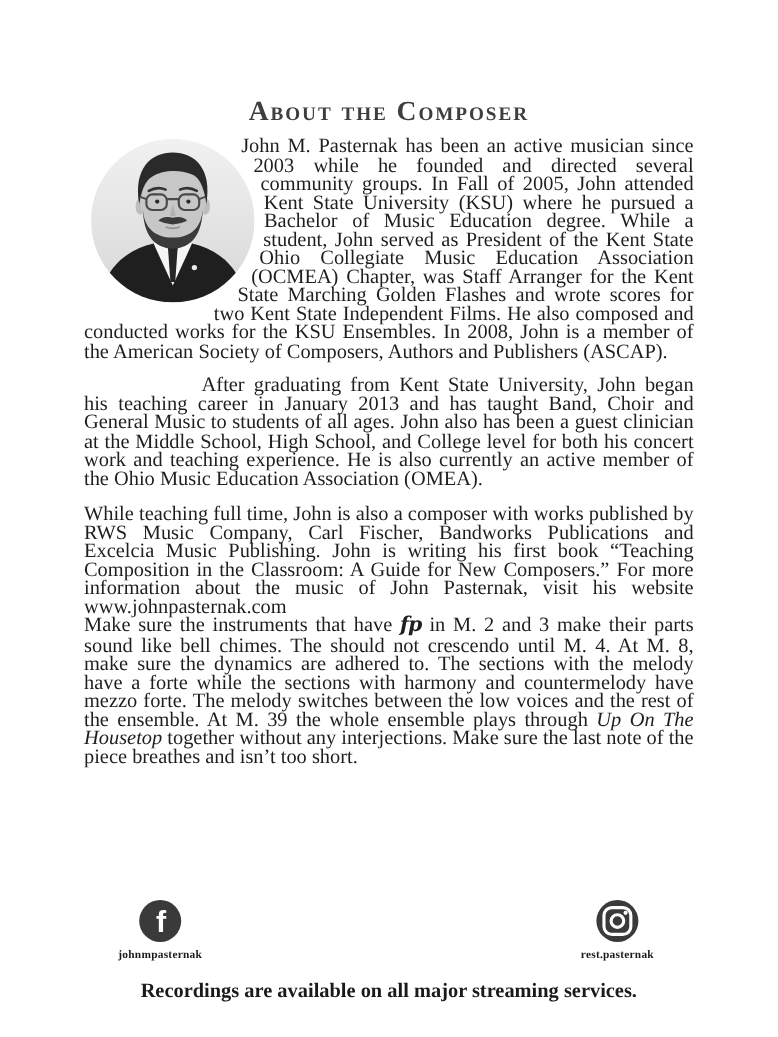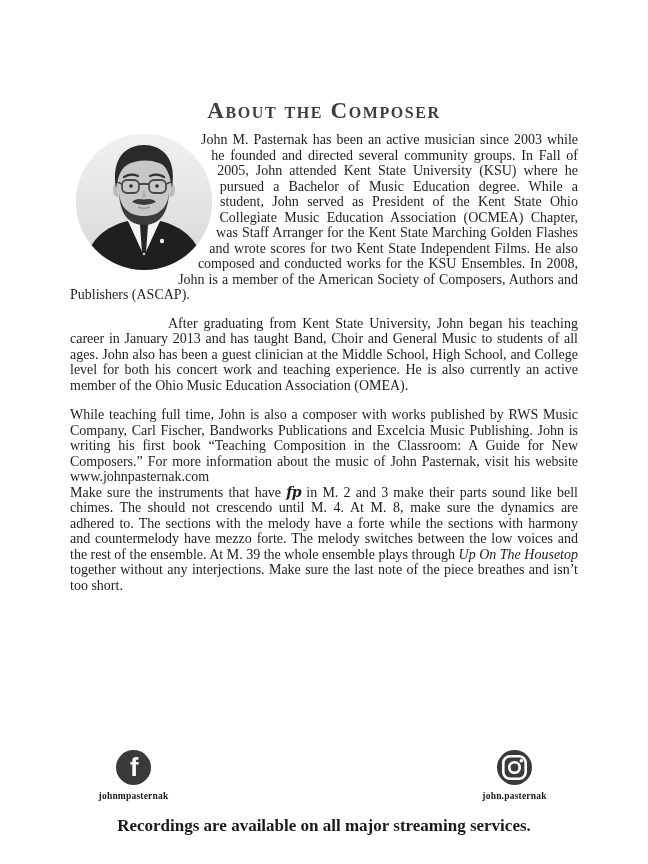--- a/index.html
+++ b/index.html
@@ -9,37 +9,37 @@
     width: 648px;
     height: 864px;
     background: #ffffff;
     font-family: "Liberation Serif", serif;
     color: #1e1e1e;
     overflow: hidden;
   }
   .content {
     position: absolute;
     left: 70px;
-    top: 98px;
+    top: 80px;
     width: 508px;
   }
   .section-title {
     font-family: "Liberation Serif", serif;
     font-variant: small-caps;
     font-weight: 600;
     font-size: 23px;
     letter-spacing: 1.6px;
     color: #3e3e3e;
     text-align: center;
     line-height: 1.15;
   }
   .title-about { margin-bottom: 8px; }
   .title-piece { margin-top: 30px; margin-bottom: 7px; }
   .body-par {
-    font-size: 14px;
+    font-size: 17px;
     line-height: 15.5px;
     text-align: justify;
     color: #1e1e1e;
   }
   .photo-wrap {
     float: left;
     width: 136px;
     height: 136px;
     margin: 2px 12px 6px 6px;
     border-radius: 50%;
@@ -169,21 +169,21 @@
       </div>
 
       <div class="social-item">
         <span class="icon-circle">
           <svg viewBox="0 0 20 20">
             <rect x="3.6" y="3.6" width="12.8" height="12.8" rx="3.8" fill="none" stroke="#ffffff" stroke-width="1.5"></rect>
             <circle cx="10" cy="10" r="3" fill="none" stroke="#ffffff" stroke-width="1.5"></circle>
             <circle cx="13.9" cy="6.1" r="1" fill="#ffffff"></circle>
           </svg>
         </span>
-        <span class="social-label">john.pasternak</span>
+        <span class="social-label">rest.pasternak</span>
       </div>
 
 
     </div>
 
     <div class="streaming-note">Recordings are available on all major streaming services.</div>
   </div>
 </div>
 
 </body></html>

